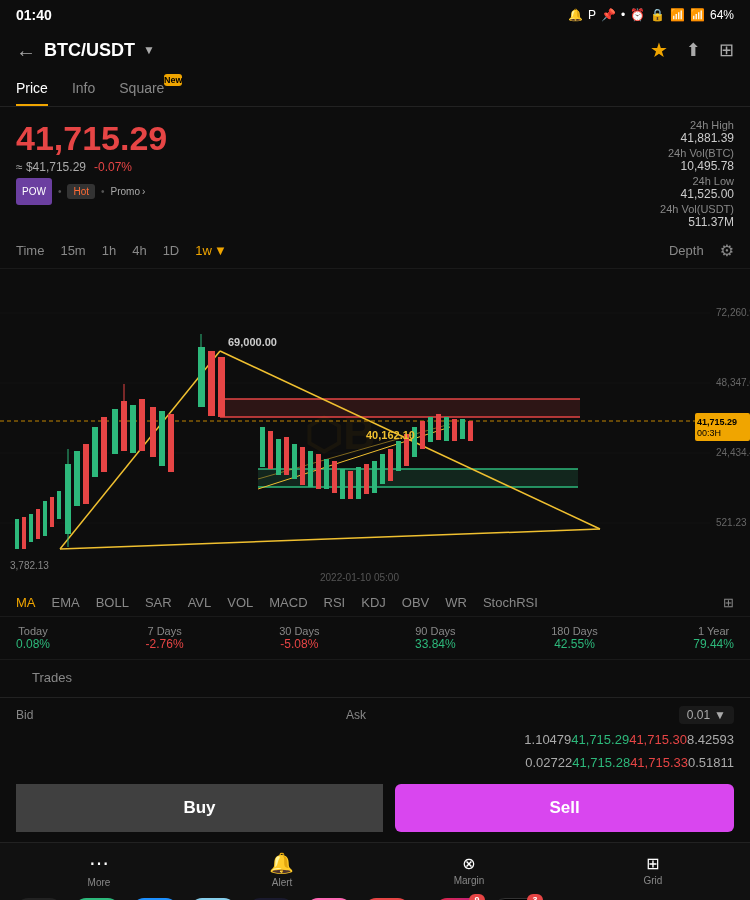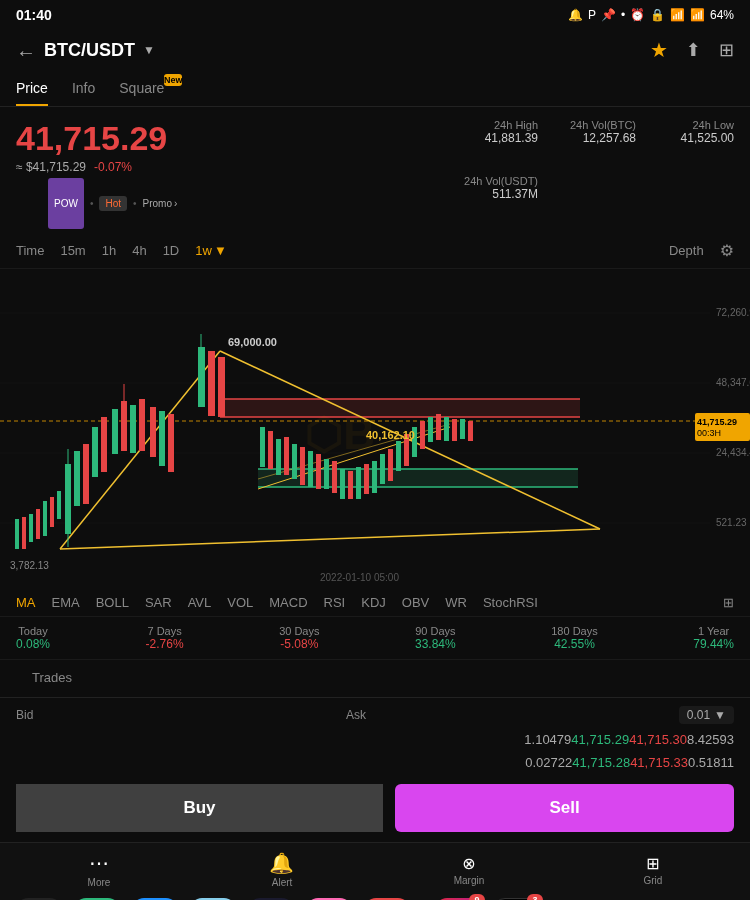--- a/index.html
+++ b/index.html
@@ -77,29 +77,29 @@
       position: absolute;
       top: 4px;
       right: -18px;
     }
     .tab-wrapper { position: relative; }
     .main-price { font-size: 34px; font-weight: 700; color: #e64545; }
     .price-sub { display: flex; align-items: center; gap: 8px; margin-top: 2px; text-align: right; }
     .price-usd { color: #aaa; font-size: 12px; }
     .price-change { color: #e64545; font-size: 12px; }
     .price-badges { display: flex; gap: 6px; margin-top: 4px; align-items: center; }
-    .badge-pow { background: #6b3fa0; color: #fff; font-size: 10px; padding: 20px 6px; border-radius: 3px; margin-left: 32px; }
+    .badge-pow { background: #6b3fa0; color: #fff; font-size: 10px; padding: 8px 6px; border-radius: 3px; }
     .badge-hot { background: #333; color: #ff6b35; font-size: 10px; padding: 2px 6px; border-radius: 3px; }
     .badge-promo { color: #aaa; font-size: 10px; display: flex; align-items: center; gap: 2px; }
     .stat-item { display: flex; flex-direction: column; }
     .stat-label { color: #888; font-size: 11px; }
     .stat-value { color: #ccc; font-size: 12px; font-weight: 500; }
     .stats-grid {
       display: grid;
-      grid-template-columns: 1fr 1fr 1fr;
+      grid-template-columns: 1fr;
       gap: 2px 24px;
       text-align: right;
     }
 
     
     .time-controls {
       display: flex;
       align-items: center;
       padding: 8px 16px;
       gap: 16px;
@@ -359,21 +359,21 @@
       </span>
     </div>
   </div>
   <div class="stats-grid">
     <div class="stat-item">
       <span class="stat-label">24h High</span>
       <span class="stat-value">41,881.39</span>
     </div>
     <div class="stat-item" style="text-align:right;">
       <span class="stat-label">24h Vol(BTC)</span>
-      <span class="stat-value">12,257.68</span>
+      <span class="stat-value">10,495.78</span>
     </div>
     <div class="stat-item">
       <span class="stat-label">24h Low</span>
       <span class="stat-value">41,525.00</span>
     </div>
     <div class="stat-item" style="text-align:right;">
       <span class="stat-label">24h Vol(USDT)</span>
       <span class="stat-value">511.37M</span>
     </div>
   </div>

